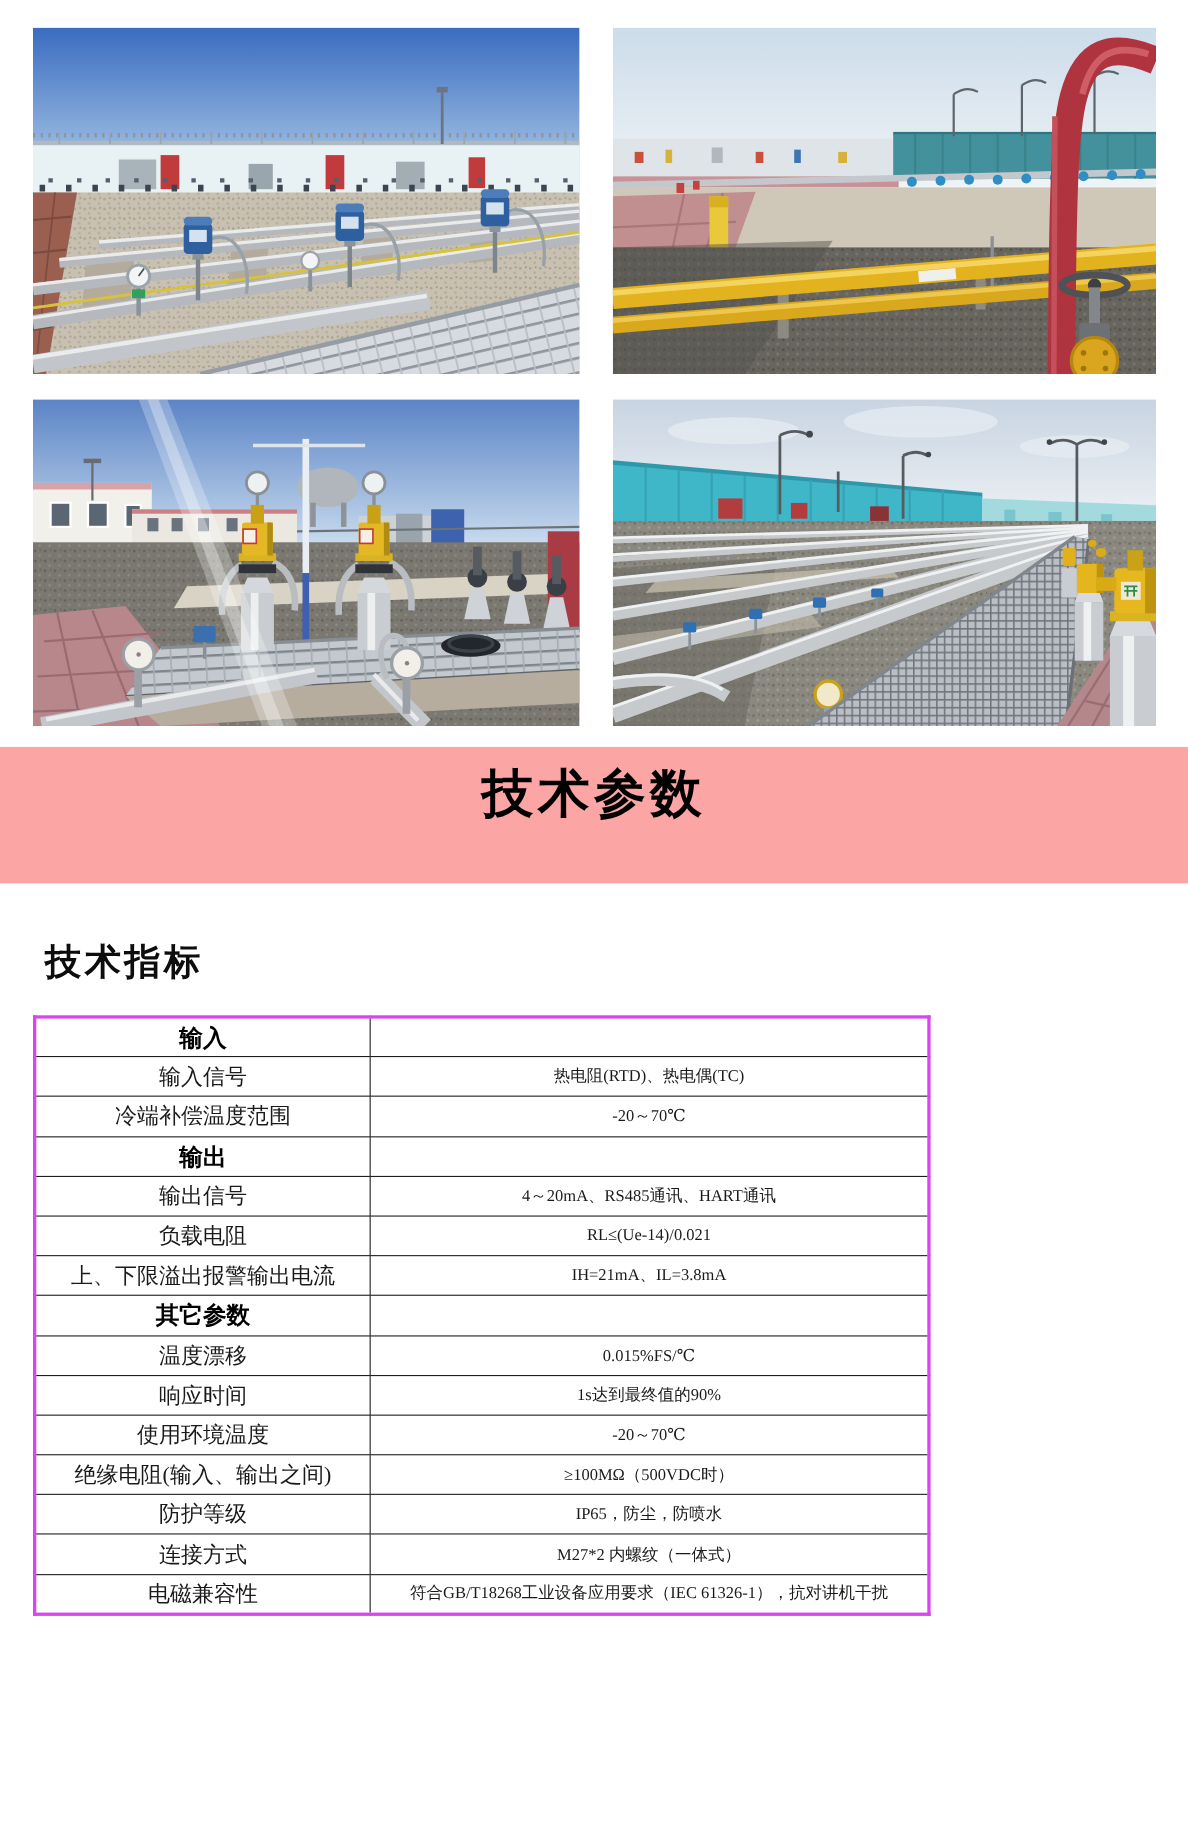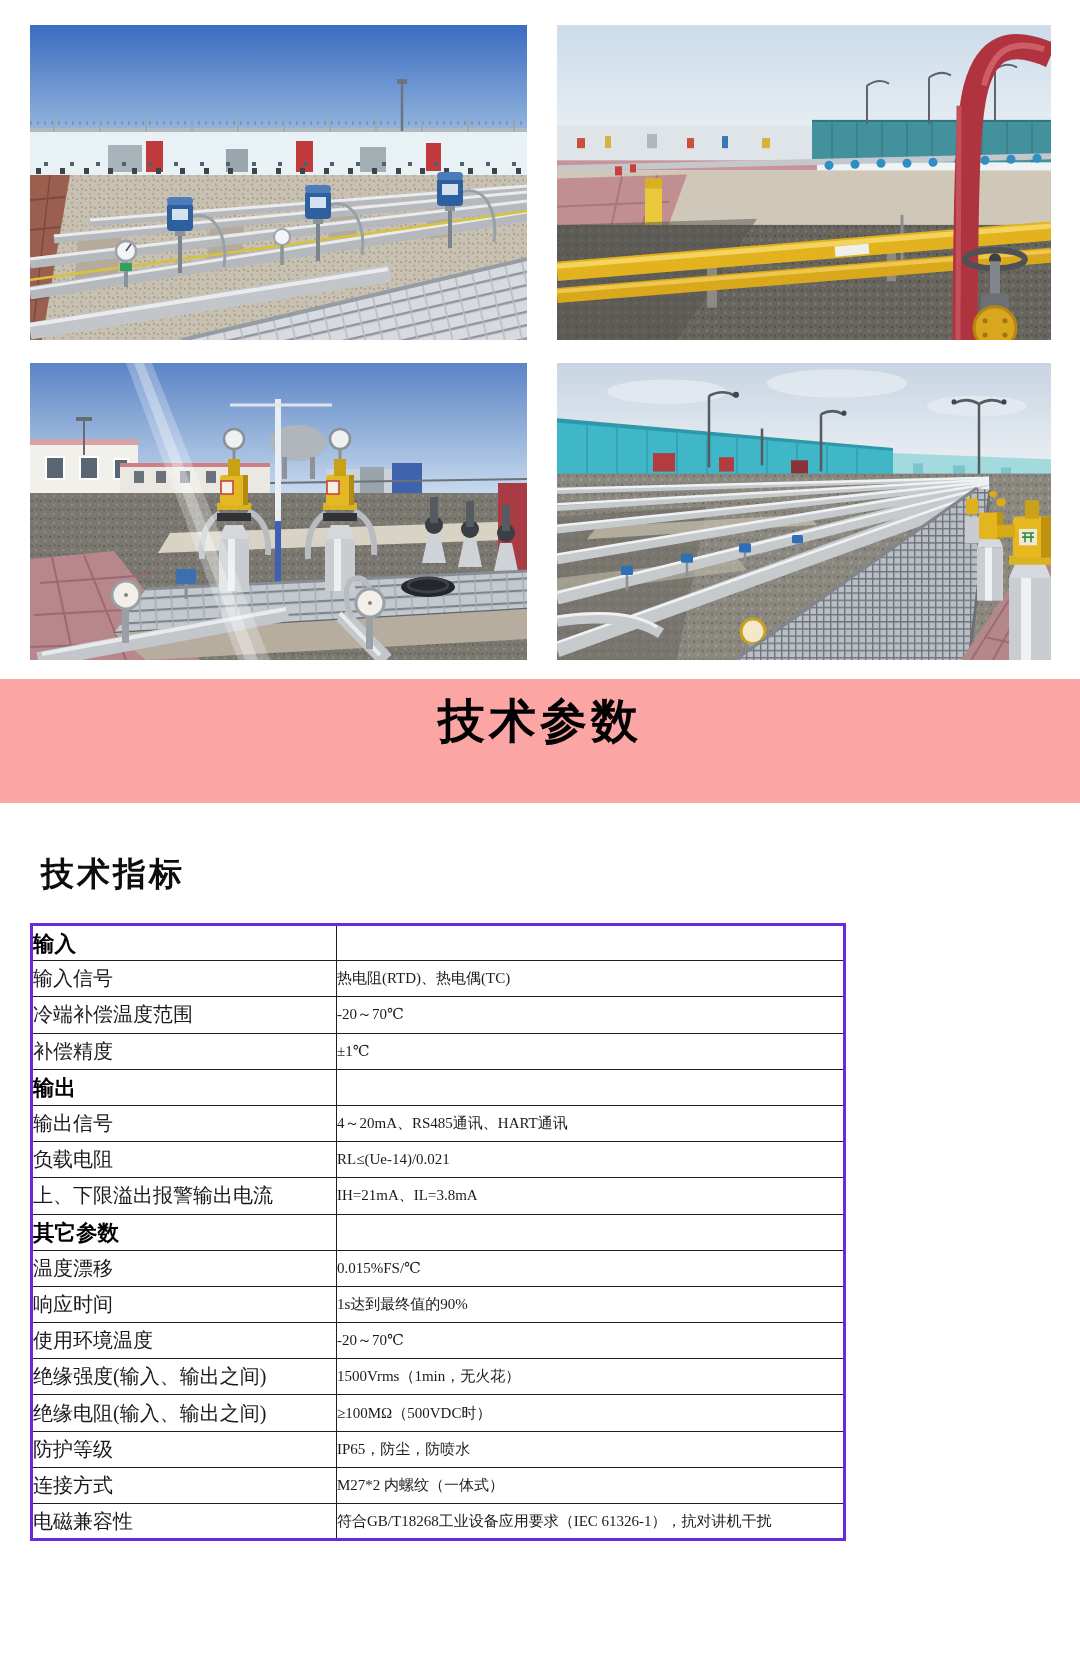--- a/index.html
+++ b/index.html
@@ -6,21 +6,21 @@
   body{width:1080px;min-height:1663px;font-family:"Liberation Sans","DejaVu Sans",sans-serif;color:#111;}
   .photo-grid{display:grid;grid-template-columns:497px 494px;column-gap:30px;row-gap:23px;padding:25px 0 0 30px;}
   figure.photo{margin:0;overflow:hidden;}
   figure.photo svg{display:block;width:100%;height:100%;}
   .ph-r1{height:315px;}
   .ph-r2{height:297px;}
   .banner{margin-top:19px;height:124px;background:#fca5a5;text-align:center;overflow:hidden;}
   .banner-title{font-size:47px;font-weight:bold;letter-spacing:4px;color:#000;margin-top:16px;line-height:1.1;}
   .banner-subtitle{font-size:21px;color:#3a3a3a;letter-spacing:0.5px;margin-top:0px;}
   .section-heading{margin:49px 0 0 41px;font-size:33px;font-weight:600;letter-spacing:3px;color:#0d0d0d;}
-  table.spec-table{border-collapse:collapse;table-layout:fixed;width:816px;margin:26px 0 0 30px;border:3px solid #6d28d9;}
+  table.spec-table{border-collapse:collapse;table-layout:fixed;width:816px;margin:26px 0 0 30px;border:3px solid #d946ef;text-align:center;}
   table.spec-table col.c1{width:305px;}
   table.spec-table tr{height:36.2px;}
   table.spec-table td{border:1.8px solid #1e1e1e;padding:0;vertical-align:middle;overflow:hidden;white-space:nowrap;}
   td.label-cell{padding-left:16px;font-family:"Liberation Serif","DejaVu Serif",serif;font-size:20px;color:#1a1a1a;}
   td.value-cell{padding-left:42px;font-family:"Liberation Serif","DejaVu Serif",serif;font-size:15px;color:#1a1a1a;}
   tr.section-row td.label-cell{font-family:"Liberation Sans","DejaVu Sans",sans-serif;font-weight:bold;font-size:21.5px;color:#000;}
   .bottom-space{height:14px;}
 </style>
 </head>
 <body>
@@ -464,24 +464,20 @@
     <td class="value-cell"></td>
   </tr>
         <tr class="item-row">
     <td class="label-cell">输入信号</td>
     <td class="value-cell">热电阻(RTD)、热电偶(TC)</td>
   </tr>
         <tr class="item-row">
     <td class="label-cell">冷端补偿温度范围</td>
     <td class="value-cell">-20～70℃</td>
   </tr>
-        <tr class="item-row">
-    <td class="label-cell">补偿精度</td>
-    <td class="value-cell">±1℃</td>
-  </tr>
         <tr class="section-row">
     <td class="label-cell">输出</td>
     <td class="value-cell"></td>
   </tr>
         <tr class="item-row">
     <td class="label-cell">输出信号</td>
     <td class="value-cell">4～20mA、RS485通讯、HART通讯</td>
   </tr>
         <tr class="item-row">
     <td class="label-cell">负载电阻</td>
@@ -501,24 +497,20 @@
   </tr>
         <tr class="item-row">
     <td class="label-cell">响应时间</td>
     <td class="value-cell">1s达到最终值的90%</td>
   </tr>
         <tr class="item-row">
     <td class="label-cell">使用环境温度</td>
     <td class="value-cell">-20～70℃</td>
   </tr>
         <tr class="item-row">
-    <td class="label-cell">绝缘强度(输入、输出之间)</td>
-    <td class="value-cell">1500Vrms（1min，无火花）</td>
-  </tr>
-        <tr class="item-row">
     <td class="label-cell">绝缘电阻(输入、输出之间)</td>
     <td class="value-cell">≥100MΩ（500VDC时）</td>
   </tr>
         <tr class="item-row">
     <td class="label-cell">防护等级</td>
     <td class="value-cell">IP65，防尘，防喷水</td>
   </tr>
         <tr class="item-row">
     <td class="label-cell">连接方式</td>
     <td class="value-cell">M27*2 内螺纹（一体式）</td>

